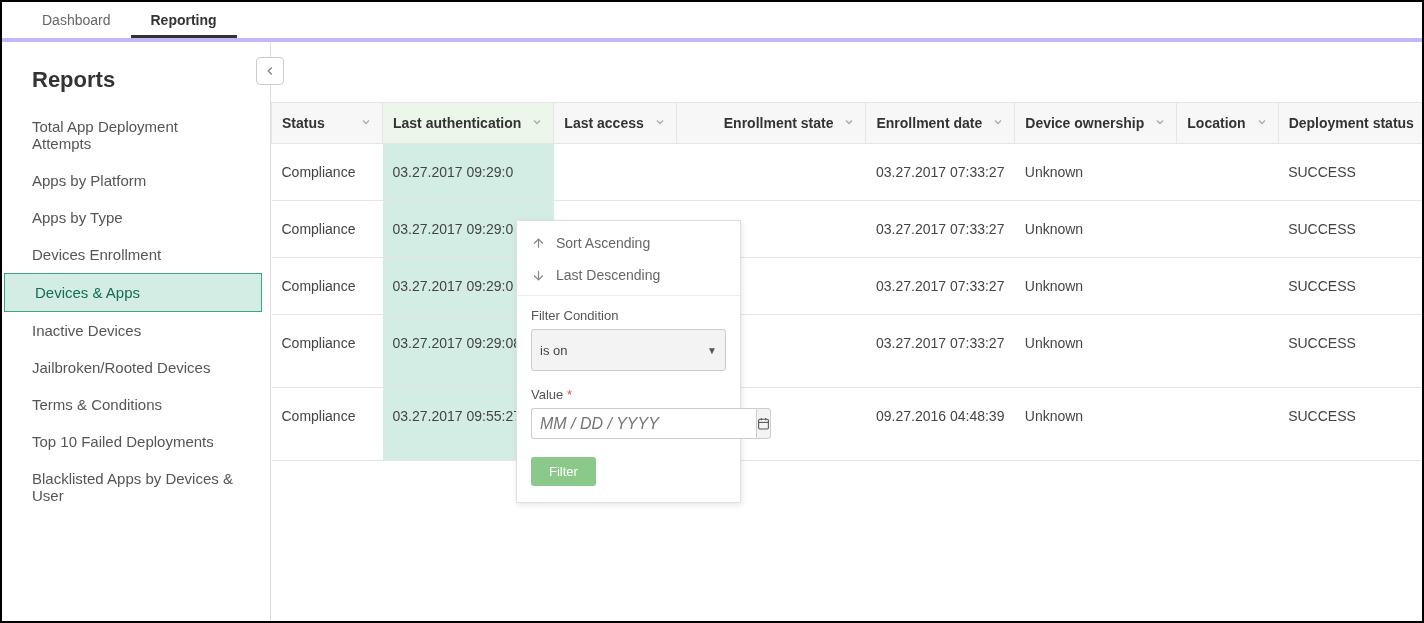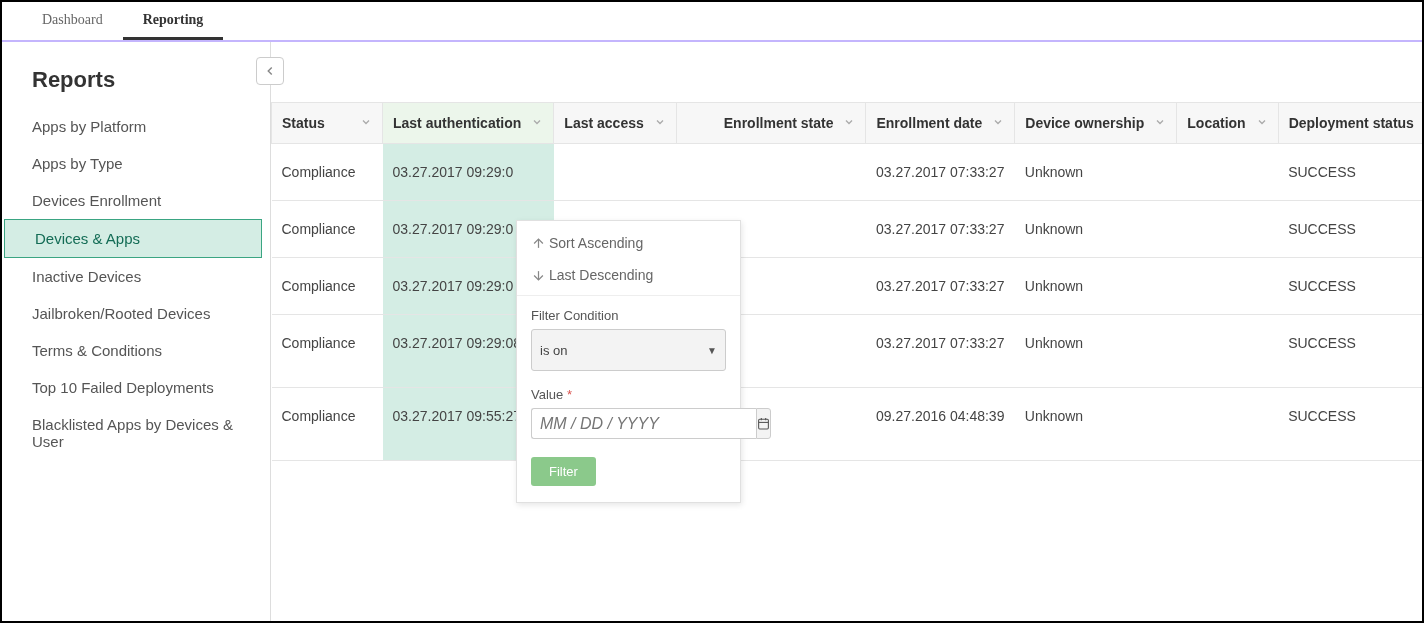--- a/index.html
+++ b/index.html
@@ -1,17 +1,17 @@
 <!DOCTYPE html>
 <html><head>
 <meta charset="utf-8">
 <style>
 * { box-sizing: border-box; margin: 0; padding: 0; }
 body { font-family: -apple-system, BlinkMacSystemFont, "Segoe UI", Arial, sans-serif; font-size: 14px; color: #333; border: 2px solid #000; width: 1424px; height: 623px; overflow: hidden; background: #fff; }
-.topnav { display: flex; border-bottom: 2px solid #c4b5fd; height: 40px; padding-left: 20px; font-family: Liberation Serif, serif; }
+.topnav { display: flex; border-bottom: 4px solid #c4b5fd; height: 40px; padding-left: 20px; }
 .topnav .tab { padding: 10px 20px; color: #666; cursor: pointer; font-size: 14px; }
 .topnav .tab.active { color: #333; font-weight: 600; border-bottom: 3px solid #333; }
 .main { display: flex; height: calc(100% - 40px); position: relative; }
 .sidebar { width: 269px; border-right: 1px solid #ddd; padding: 25px 0; position: relative; }
 .sidebar h2 { font-size: 22px; font-weight: 600; padding: 0 30px 15px; color: #333; }
 .sidebar-item { padding: 10px 30px; color: #555; cursor: pointer; font-size: 15px; }
 .sidebar-item.active { background: #d4ede4; border: 1px solid #3aa582; color: #136c55; margin-left: 2px; margin-right: 8px; }
 .collapse-btn { position: absolute; right: -14px; top: 15px; width: 28px; height: 28px; border: 1px solid #ccc; border-radius: 4px; background: #fff; display: flex; align-items: center; justify-content: center; cursor: pointer; z-index: 5; }
 .collapse-btn svg { width: 14px; height: 14px; }
 .content { flex: 1; padding-top: 60px; overflow: hidden; position: relative; }
@@ -26,21 +26,21 @@
 .col-status { width: 111px; }
 .col-lastauth { width: 150px; }
 .col-lastaccess { width: 100px; margin-top: 10px; }
 .col-enrollstate { width: 125px; padding-left: 47px; }
 .col-enrolldate { width: 130px; }
 .col-owner { width: 140px; }
 .col-location { width: 100px; }
 .col-deploy { width: 145px; }
 .col-appname { width: 110px; }
 .popup { position: absolute; top: 178px; left: 514px; width: 225px; background: #fff; border: 1px solid #e0e0e0; box-shadow: 1px 2px 6px rgba(0,0,0,0.1); z-index: 10; padding: 6px 0; }
-.popup .sort-opt { padding: 8px 14px; display: flex; align-items: center; gap: 3px; color: #666; cursor: pointer; font-size: 14px; }
+.popup .sort-opt { padding: 8px 14px; display: flex; align-items: center; gap: 10px; color: #666; cursor: pointer; font-size: 14px; }
 .popup .sort-opt svg { width: 15px; height: 15px; stroke: #888; }
 .popup hr { border: none; border-top: 1px solid #eee; margin: 4px 0; }
 .popup .section { padding: 8px 14px; }
 .popup .lbl { font-size: 13px; color: #555; margin-bottom: 6px; display: block; }
 .popup .req { color: #d9534f; }
 .popup select, .popup .select { width: 100%; height: 42px; border: 1px solid #ccc; border-radius: 3px; background: #f3f3f3; padding: 0 8px; font-size: 13px; color: #444; display: flex; align-items: center; justify-content: space-between; cursor: pointer; }
 .popup .select .caret { font-size: 10px; color: #555; }
 .popup .date-field { display: flex; width: 100%; }
 .popup .date-field input { flex: 1; height: 31px; border: 1px solid #ccc; border-right: none; border-radius: 3px 0 0 3px; padding: 0 8px; font-size: 16px; color: #999; font-style: italic; }
 .popup .date-field .cal-btn { width: 32px; height: 31px; border: 1px solid #ccc; border-radius: 0 3px 3px 0; background: #f3f3f3; display: flex; align-items: center; justify-content: center; cursor: pointer; }
@@ -57,20 +57,21 @@
 </div>
 
 <div class="main">
   <div class="sidebar">
     <div class="collapse-btn">
       <svg viewBox="0 0 24 24" fill="none" stroke="#888" stroke-width="2.5">
           <polyline points="15 18 9 12 15 6"></polyline>
         </svg>
     </div>
     <h2>Reports</h2>
+    <div class="sidebar-item">Total App Deployment Attempts</div>
     <div class="sidebar-item">Apps by Platform</div>
     <div class="sidebar-item">Apps by Type</div>
     <div class="sidebar-item">Devices Enrollment</div>
     <div class="sidebar-item active">Devices &amp; Apps</div>
     <div class="sidebar-item">Inactive Devices</div>
     <div class="sidebar-item">Jailbroken/Rooted Devices</div>
     <div class="sidebar-item">Terms &amp; Conditions</div>
     <div class="sidebar-item">Top 10 Failed Deployments</div>
     <div class="sidebar-item">Blacklisted Apps by Devices &amp; User</div>
   </div>

